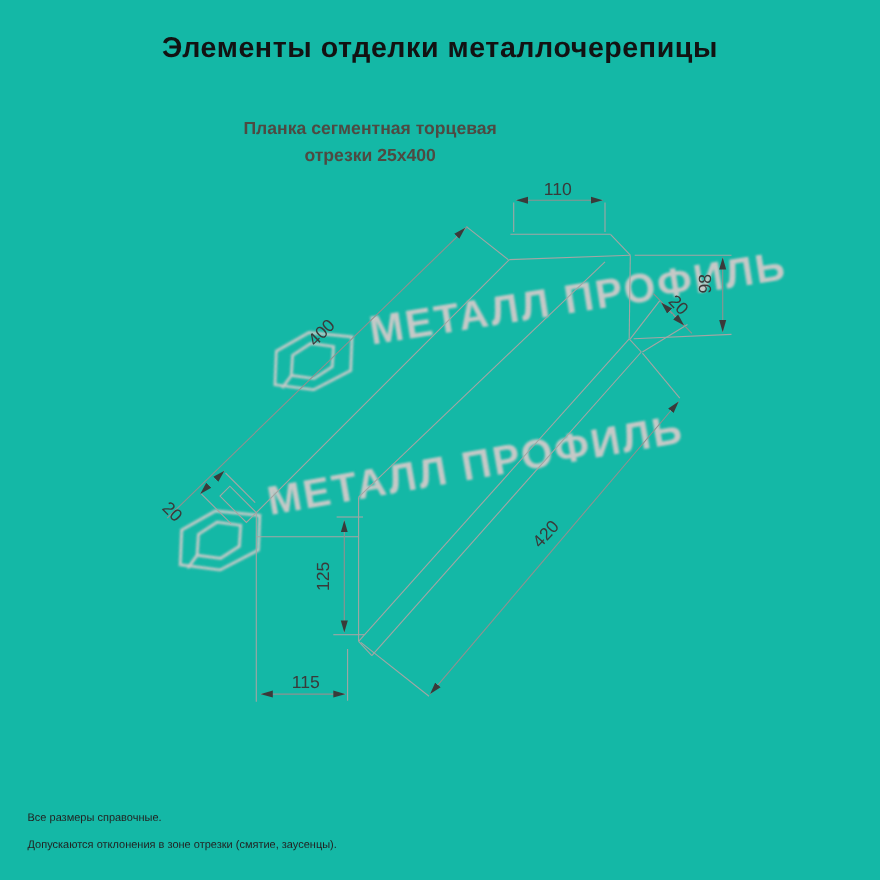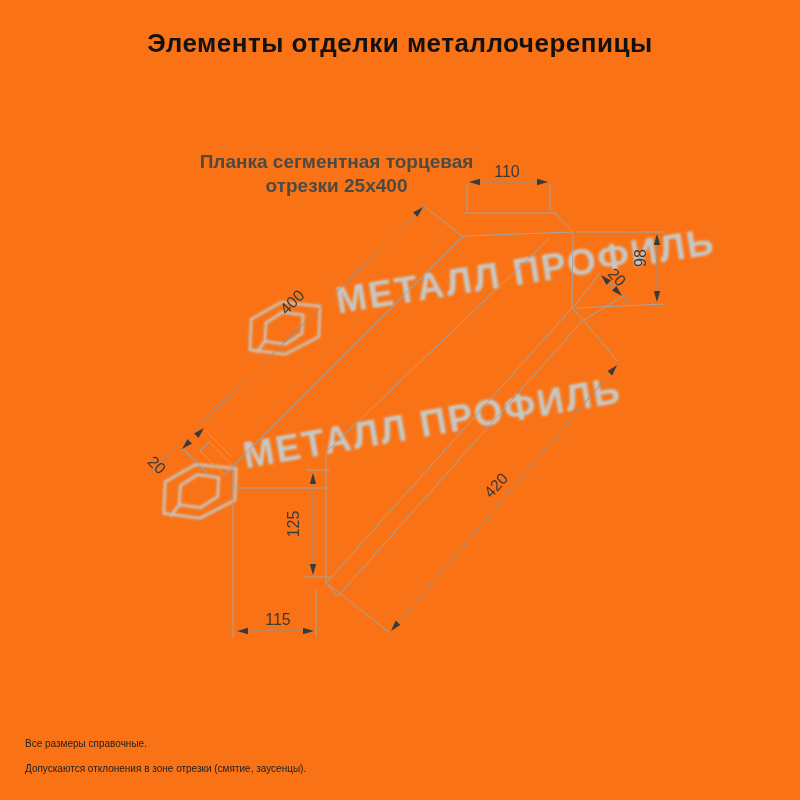--- a/index.html
+++ b/index.html
@@ -1,21 +1,21 @@
 <!DOCTYPE html>
 <html><head>
 <meta charset="utf-8">
 <style>
   html,body{margin:0;padding:0;background:#ffffff;}
-  .page{position:relative;width:800px;height:800px;background:#f97316;overflow:hidden;
+  .page{position:relative;width:800px;height:800px;background:#14b8a6;overflow:hidden;
         font-family:"Liberation Sans", sans-serif;}
   .title{position:absolute;top:28px;left:0;width:800px;text-align:center;
          font-size:26px;font-weight:bold;color:#121212;letter-spacing:.5px;}
   .subtitle{position:absolute;top:106px;left:0;width:673px;text-align:center;
-            font-size:19px;font-weight:bold;color:#4e4a42;line-height:24px;margin-top:44px;}
+            font-size:16px;font-weight:bold;color:#4e4a42;line-height:24px;}
   .footer{position:absolute;left:25px;font-size:10px;color:#222;}
   .footer.l1{top:738px;}
   .footer.l2{top:763px;}
   .wm{position:absolute;white-space:nowrap;font-weight:bold;
       color:#c6c9c7;filter:blur(1.1px);letter-spacing:2px;font-size:37px;}
   .wm1t{left:333px;top:281px;transform:rotate(-9deg);transform-origin:left top;}
   .wm2t{left:240px;top:436px;transform:rotate(-10deg);transform-origin:left top;}
   .wmlogo{position:absolute;filter:blur(1.1px);}
   .wm1l{left:237px;top:296px;transform:rotate(-9deg);}
   .wm2l{left:150px;top:458px;transform:rotate(-9deg);}

